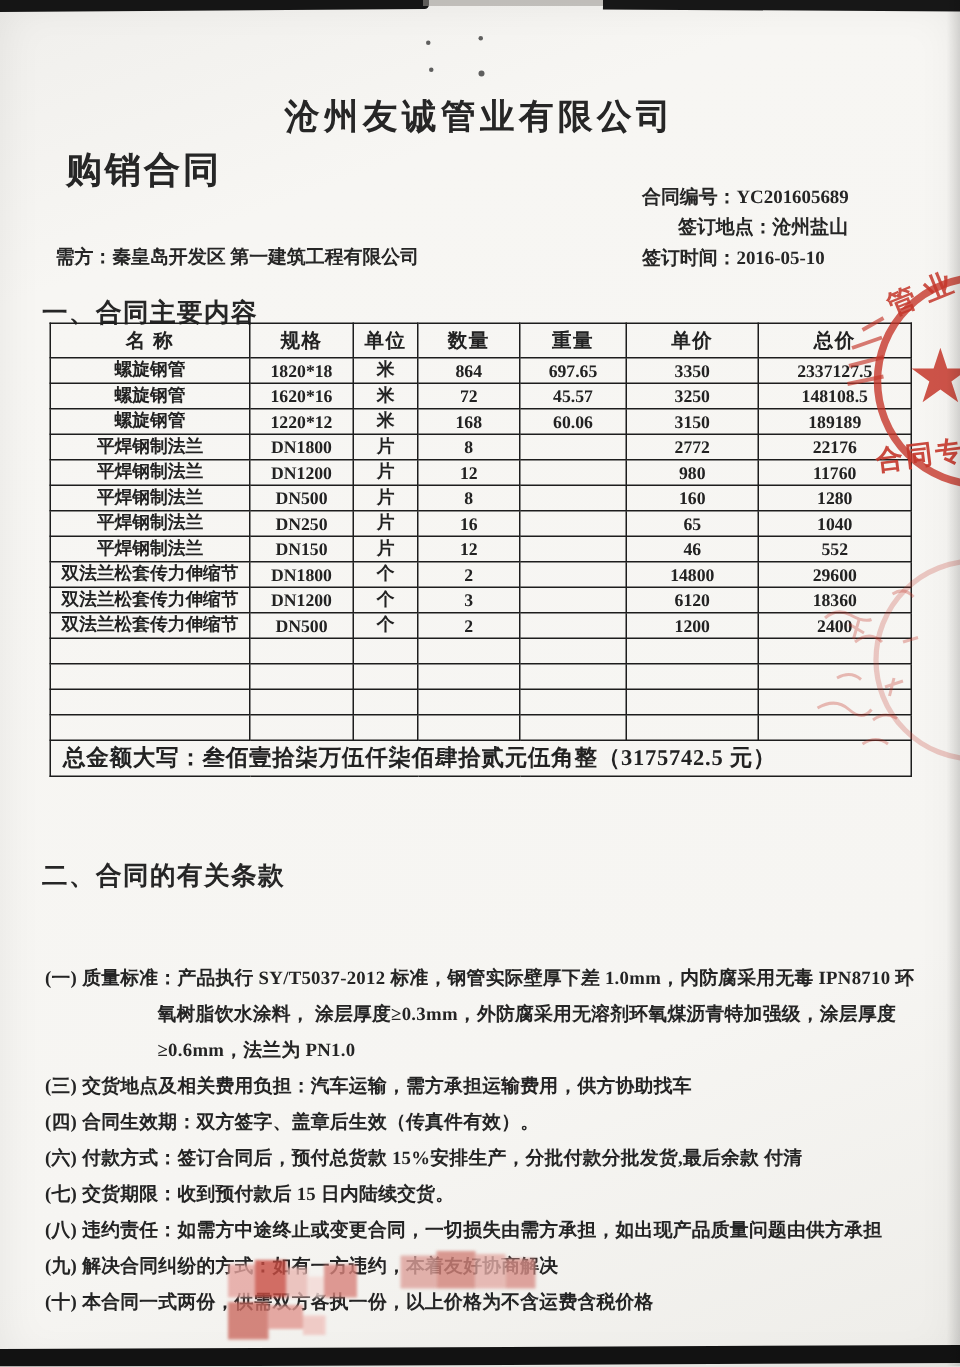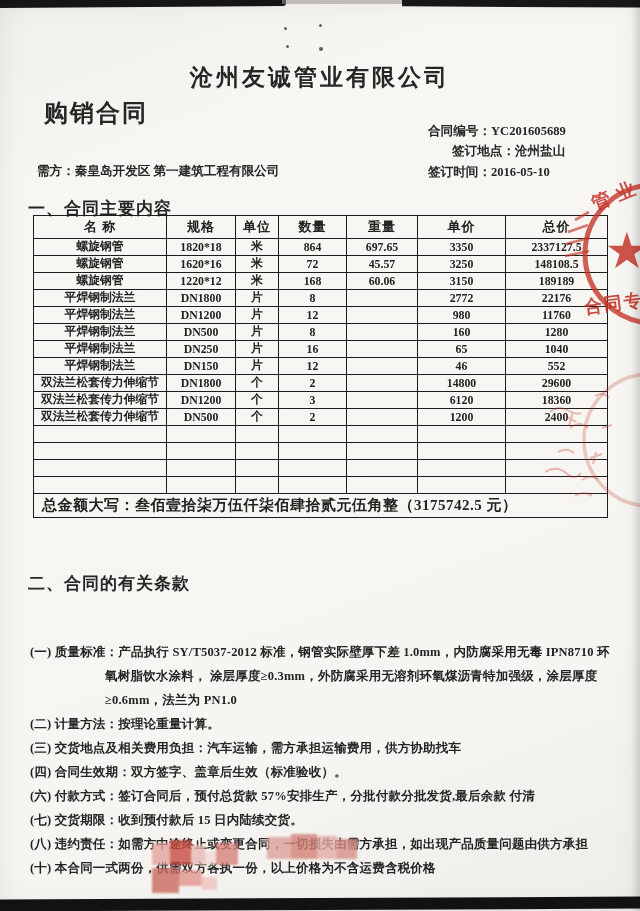--- a/index.html
+++ b/index.html
@@ -234,26 +234,26 @@
     <tfoot>
       <tr>
         <td colspan="7">总金额大写：叁佰壹拾柒万伍仟柒佰肆拾贰元伍角整（3175742.5 元）</td>
       </tr>
     </tfoot>
   </table>
 
   <div class="sec-heading" style="top:572px">二、合同的有关条款</div>
   <div class="terms">
       <div class="term">(一) 质量标准：产品执行 SY/T5037-2012 标准，钢管实际壁厚下差 1.0mm，内防腐采用无毒 IPN8710 环氧树脂饮水涂料， 涂层厚度≥0.3mm，外防腐采用无溶剂环氧煤沥青特加强级，涂层厚度≥0.6mm，法兰为 PN1.0</div>
-      <div class="term">(二) 计量方法：按理论重量计算。</div>
       <div class="term">(三) 交货地点及相关费用负担：汽车运输，需方承担运输费用，供方协助找车</div>
-      <div class="term">(四) 合同生效期：双方签字、盖章后生效（标准验收）。</div>
-      <div class="term">(六) 付款方式：签订合同后，预付总货款 57%安排生产，分批付款分批发货,最后余款 付清</div>
+      <div class="term">(四) 合同生效期：双方签字、盖章后生效（传真件有效）。</div>
+      <div class="term">(六) 付款方式：签订合同后，预付总货款 15%安排生产，分批付款分批发货,最后余款 付清</div>
       <div class="term">(七) 交货期限：收到预付款后 15 日内陆续交货。</div>
       <div class="term">(八) 违约责任：如需方中途终止或变更合同，一切损失由需方承担，如出现产品质量问题由供方承担</div>
+      <div class="term">(九) 解决合同纠纷的方式：如有一方违约，本着友好协商解决</div>
       <div class="term">(十) 本合同一式两份，供需双方各执一份，以上价格为不含运费含税价格</div>
     </div>
 
   <svg class="stamp-svg" style="right:0;top:170px" width="100" height="168" viewBox="0 0 100 168">
     <circle cx="114" cy="84" r="69" fill="none" stroke="#c5372b" stroke-width="5" opacity=".8"></circle>
     <text x="87" y="98" text-anchor="middle" font-size="50" fill="#c5372b" opacity=".85">★</text>
     <text x="52" y="38" font-size="19" font-weight="bold" fill="#c5372b" opacity=".85" letter-spacing="7" transform="rotate(-22 60 32)">管业</text>
     <text x="44" y="140" font-size="18" font-weight="bold" fill="#c5372b" opacity=".9" letter-spacing="2" transform="rotate(-7 70 136)">合同专</text>
     <g stroke="#c5372b" stroke-width="2.6" opacity=".65" fill="none">
       <path d="M28,62 l20,-7"></path>

